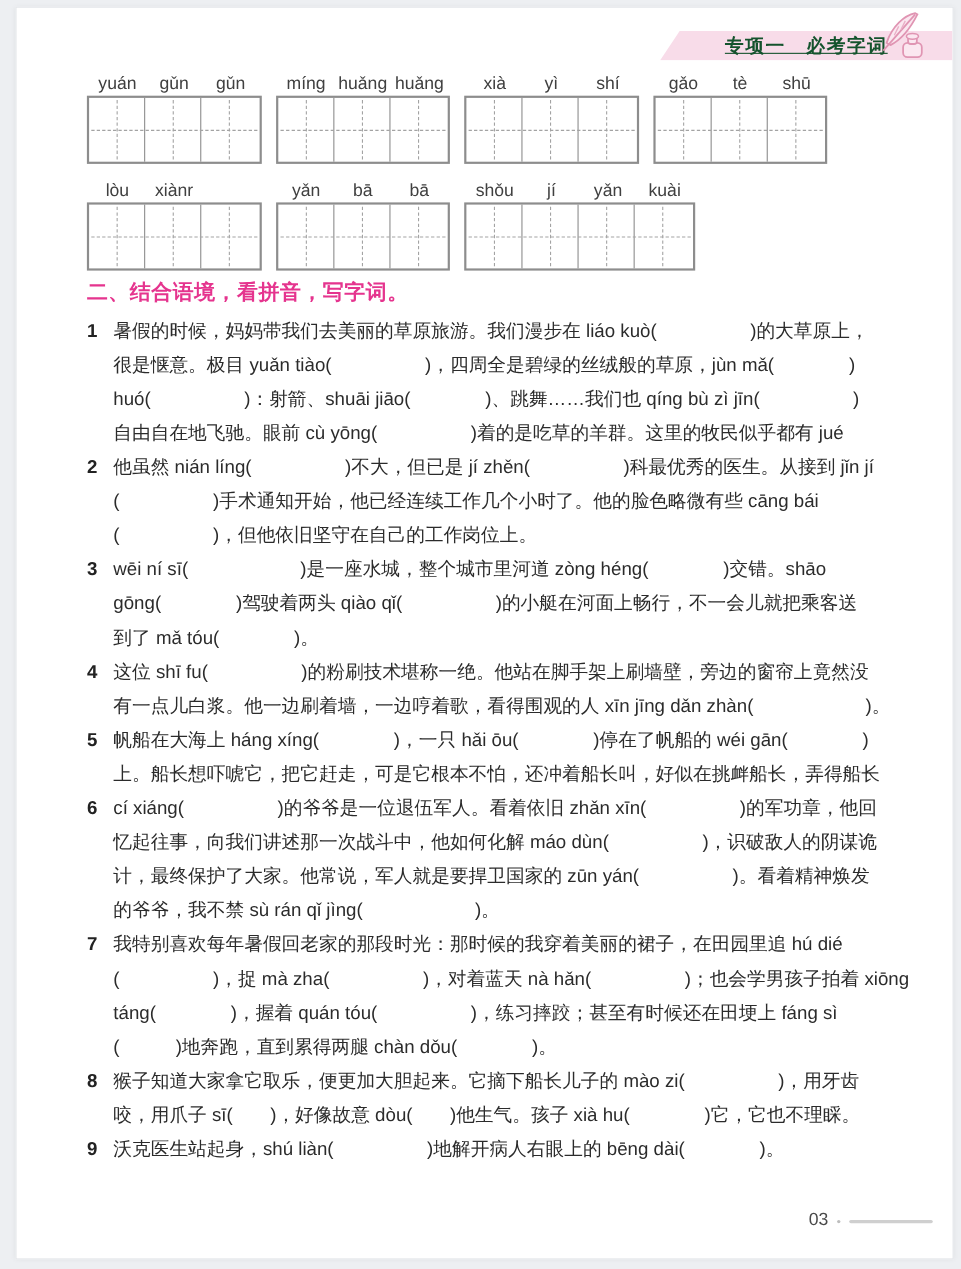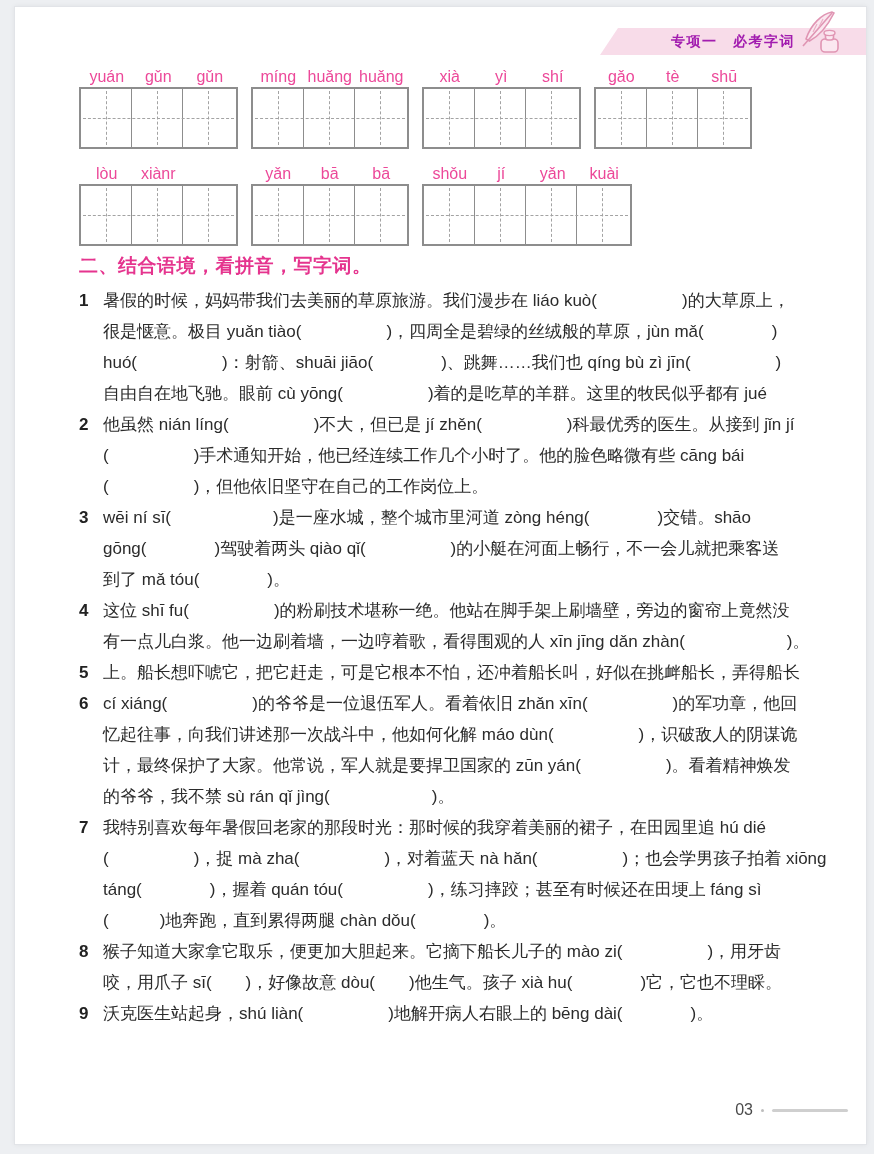--- a/index.html
+++ b/index.html
@@ -5,28 +5,28 @@
   html,body { margin:0; padding:0; }
   body { font-family: "Liberation Sans", "DejaVu Sans", sans-serif; }
   .stage { position:relative; width:874px; height:1154px; background:#edeff2; overflow:hidden; }
   .page { position:absolute; left:14px; top:6px; right:7px; bottom:9px; background:#ffffff;
           border:1px solid #e2e4e8; box-shadow:0 0 5px rgba(0,0,0,.06); overflow:hidden; }
 
   
   .banner { position:absolute; top:21px; right:0; width:266px; height:27px; background:#f8dce9;
             clip-path: polygon(18px 0, 100% 0, 100% 100%, 0 100%);
             display:flex; align-items:center; justify-content:center; }
-  .banner-text { font-size:14px; font-weight:bold; color:#a21caf; letter-spacing:1.5px; }
+  .banner-text { font-size:17px; font-weight:bold; color:#14532d; letter-spacing:1.5px;text-decoration:underline; }
   .quill { position:absolute; top:1px; right:20px; width:54px; height:50px; }
 
   
   .grids { position:absolute; left:64px; top:58px; }
   .grid-row { display:flex; gap:13px; margin-bottom:13px; }
   .pinyin-row { display:flex; height:22px; align-items:flex-end; padding:0 2px; }
-  .pinyin-label { width:51.5px; text-align:center; font-size:16px; color:#ec4899; line-height:20px; }
+  .pinyin-label { width:51.5px; text-align:center; font-size:16px; color:#404040; line-height:20px; }
   .cells { display:flex; border:2px solid #8d8d8d; position:relative; background:#fff; }
   .cell { width:50px; height:58px; position:relative; }
   .cell + .cell { border-left:1.5px solid #8d8d8d; }
   .cell::after { content:""; position:absolute; left:50%; top:2px; bottom:2px;
                  border-left:1.5px dashed #a3a3a3; }
   .cells::before { content:""; position:absolute; top:50%; left:2px; right:2px;
                    border-top:1.5px dashed #a3a3a3; z-index:1; }
 
   
   .section-heading { position:absolute; left:64px; top:246px; font-size:19px; font-weight:bold;
@@ -188,20 +188,21 @@
         <div class="item">
           <div class="item-num">4</div>
           <div class="item-lines">
             <div class="text-line">这位 shī fu(　　　　　)的粉刷技术堪称一绝。他站在脚手架上刷墙壁，旁边的窗帘上竟然没</div>
             <div class="text-line">有一点儿白浆。他一边刷着墙，一边哼着歌，看得围观的人 xīn jīng dǎn zhàn(　　　　　　)。</div>
           </div>
         </div>
         <div class="item">
           <div class="item-num">5</div>
           <div class="item-lines">
+            <div class="text-line">帆船在大海上 háng xíng(　　　　)，一只 hǎi ōu(　　　　)停在了帆船的 wéi gān(　　　　)</div>
             <div class="text-line">上。船长想吓唬它，把它赶走，可是它根本不怕，还冲着船长叫，好似在挑衅船长，弄得船长</div>
           </div>
         </div>
         <div class="item">
           <div class="item-num">6</div>
           <div class="item-lines">
             <div class="text-line">cí xiáng(　　　　　)的爷爷是一位退伍军人。看着依旧 zhǎn xīn(　　　　　)的军功章，他回</div>
             <div class="text-line">忆起往事，向我们讲述那一次战斗中，他如何化解 máo dùn(　　　　　)，识破敌人的阴谋诡</div>
             <div class="text-line">计，最终保护了大家。他常说，军人就是要捍卫国家的 zūn yán(　　　　　)。看着精神焕发</div>
             <div class="text-line">的爷爷，我不禁 sù rán qǐ jìng(　　　　　　)。</div>

